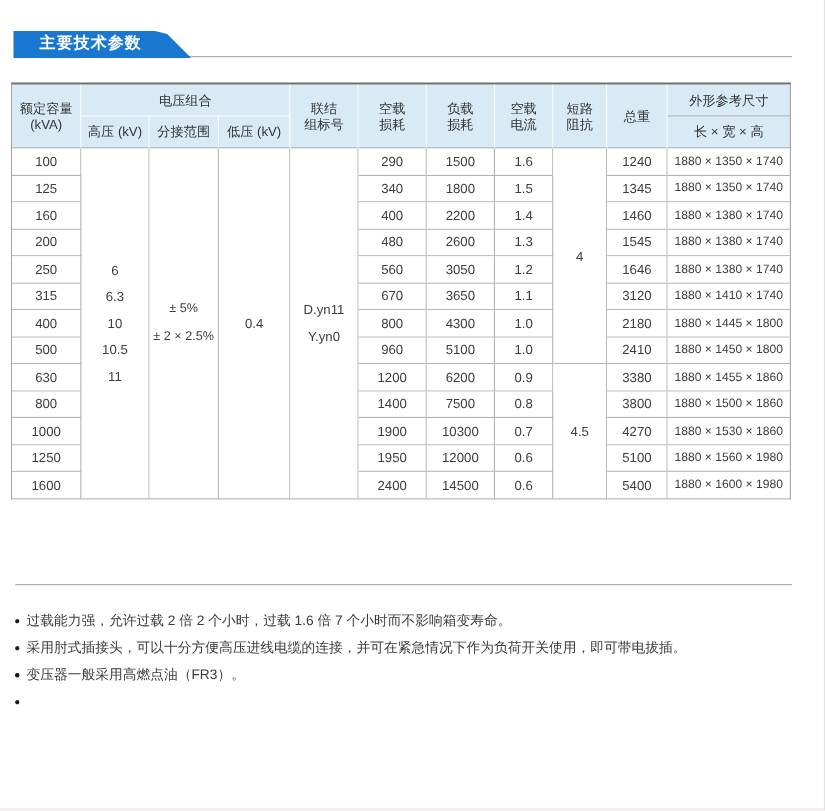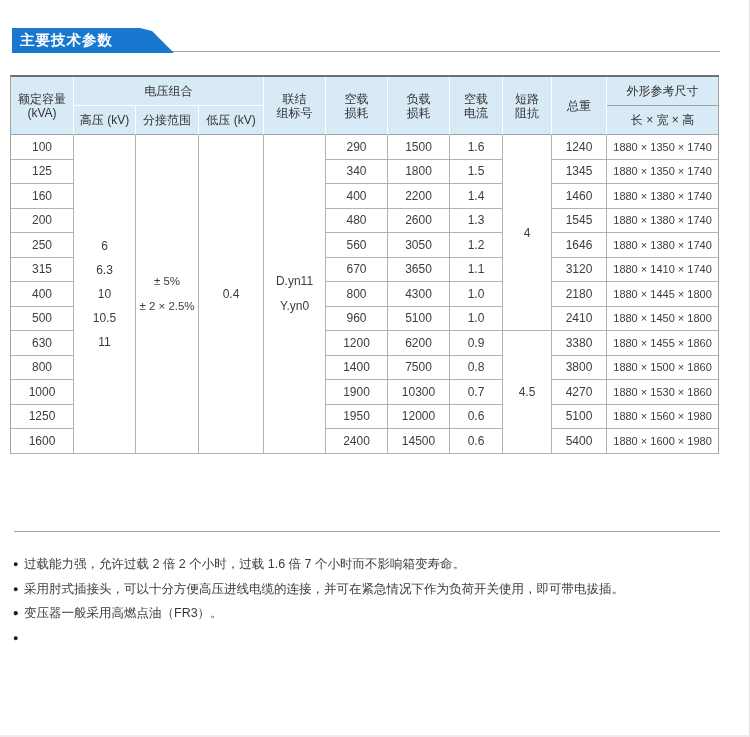--- a/index.html
+++ b/index.html
@@ -7,21 +7,21 @@
   body { font-family:"Liberation Sans","DejaVu Sans",sans-serif; color:#3d3d3d; }
   .page {
     position:relative; width:750px; height:737px; background:#ffffff;
     border-right:1px solid #e2e2e2; border-bottom:2px solid #f6e7ec; overflow:hidden;
   }
   
   .banner-line { position:absolute; left:14px; width:706px; height:1px; background:#a6a6a6; }
   .banner {
     position:absolute; left:12px; height:25px; width:162px;
     color:#fff; font-size:14.5px; font-weight:bold; line-height:25px;
-    padding-left:8px; letter-spacing:1px;
+    padding-left:24px; letter-spacing:1px;
     clip-path:polygon(0 0, 128px 0, 140px 3px, 100% 100%, 0 100%);
     z-index:2;
   }
   
   .spec-table {
     position:absolute; left:10px; top:75px; width:708px;
     border-collapse:separate; border-spacing:0;
     border-top:2px solid #6f6f6f; border-left:1px solid #a3a3a3;
     table-layout:fixed; font-size:12px;
   }

